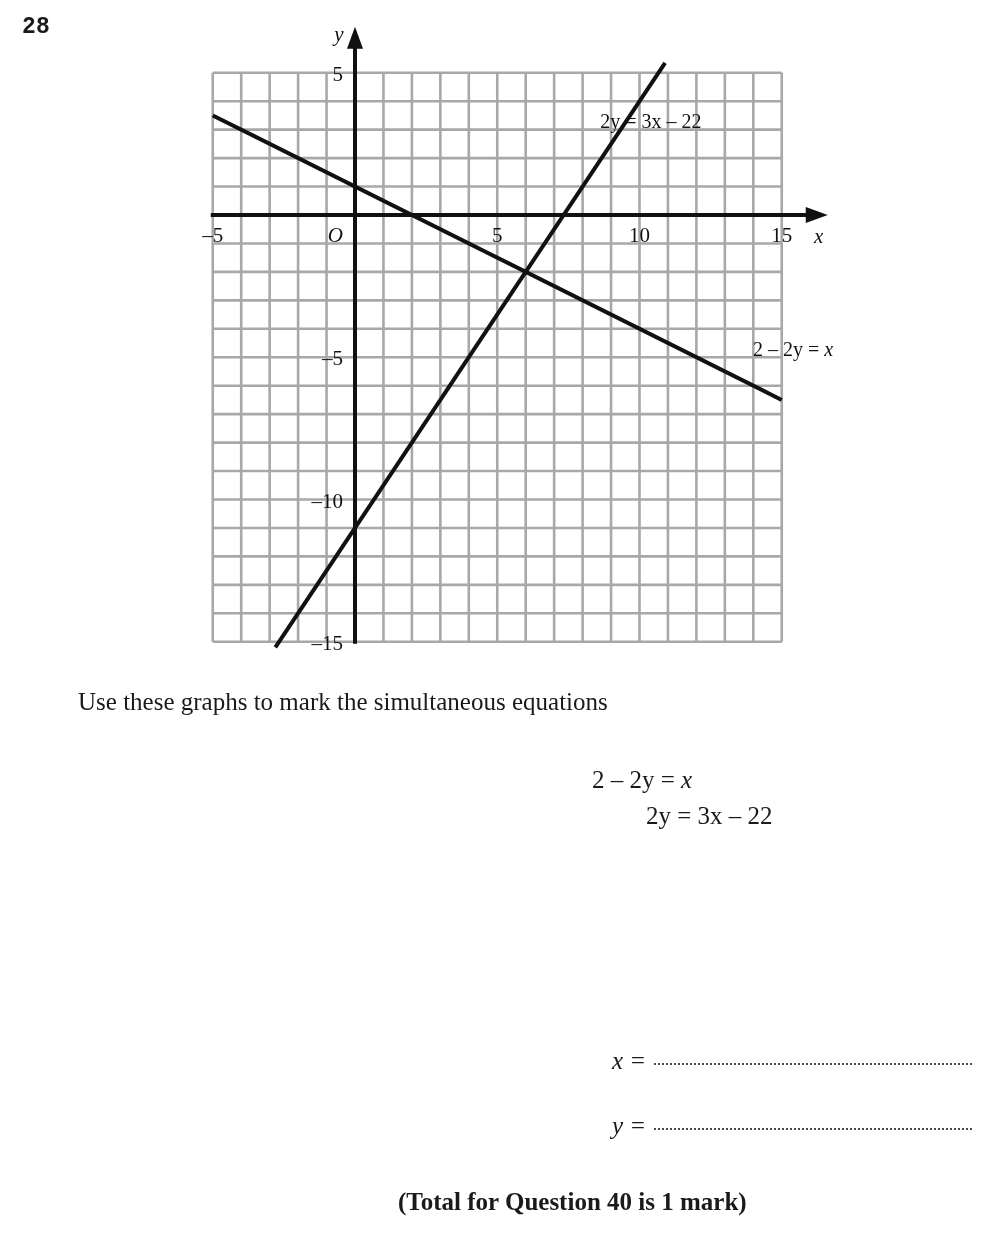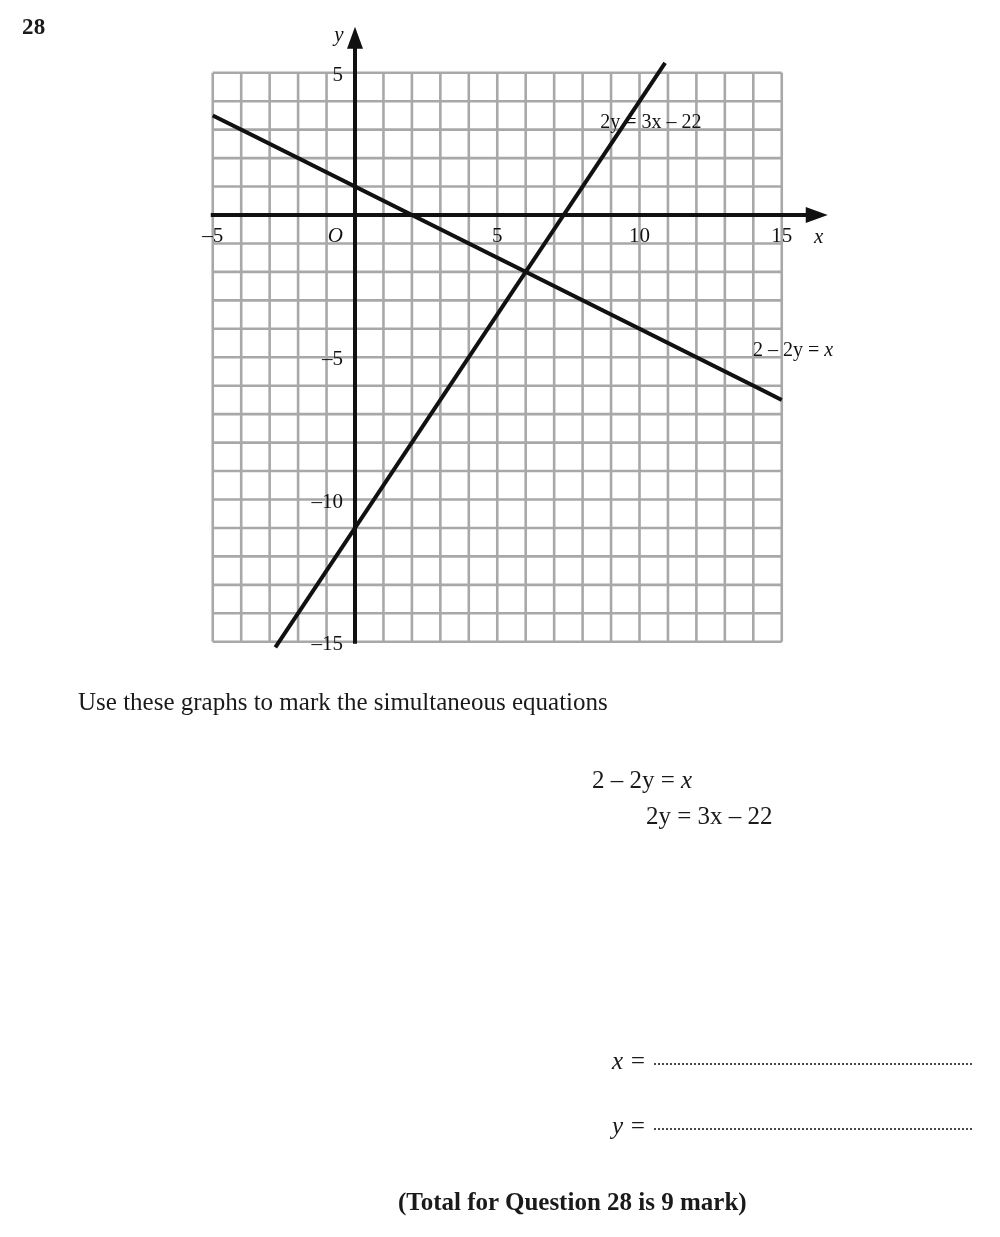--- a/index.html
+++ b/index.html
@@ -21,20 +21,21 @@
   }
 
   
   .qnum {
     position: absolute;
     left: 22px;
     top: 14px;
     font-size: 23px;
     font-weight: bold;
     letter-spacing: 0.3px;
+    font-family: Liberation Mono, monospace;
   }
 
   
   #graph-figure {
     position: absolute;
     left: 0;
     top: 0;
     width: 1000px;
     height: 670px;
   }
@@ -213,15 +214,15 @@
 
   <div class="answer-row" id="answer-x">
     <span class="ans-label it">x =</span>
     <span class="dotline"></span>
   </div>
   <div class="answer-row" id="answer-y">
     <span class="ans-label it">y =</span>
     <span class="dotline"></span>
   </div>
 
-  <div id="total-mark">(Total for Question 28 is 9 mark)</div>
+  <div id="total-mark">(Total for Question 40 is 1 mark)</div>
 
 </div>
 
 </body></html>

